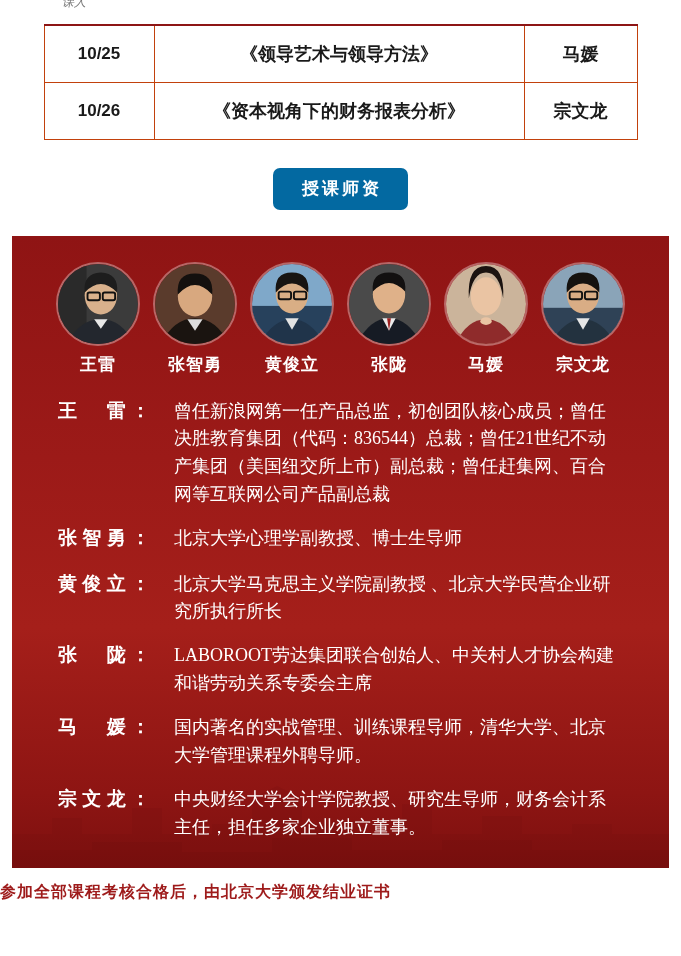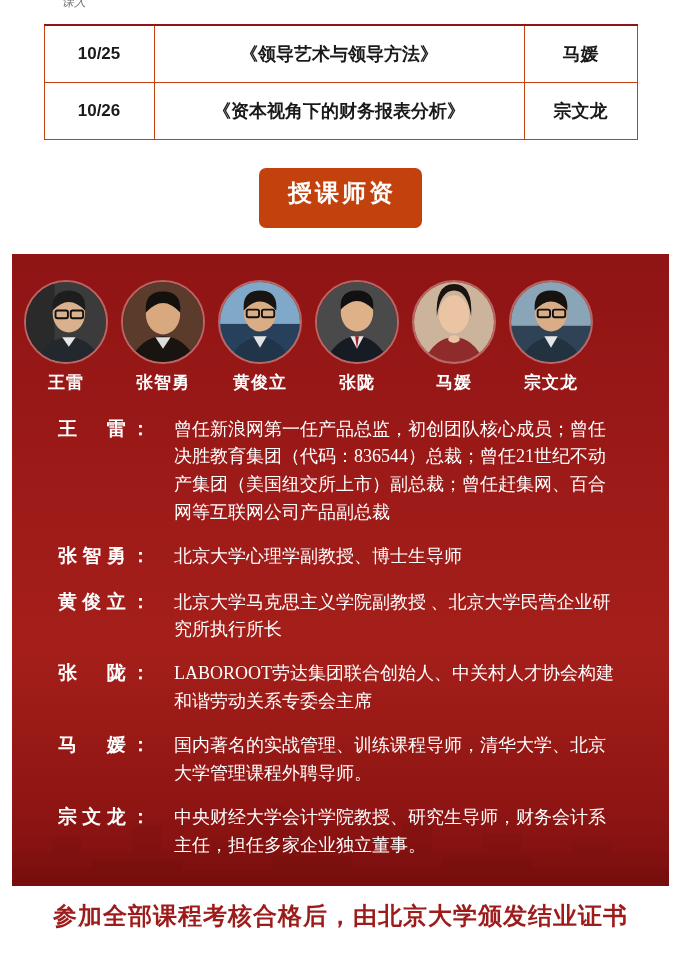--- a/index.html
+++ b/index.html
@@ -61,26 +61,26 @@
   }
 
   
   .section-title-wrap {
     text-align: center;
     margin-top: 28px;
     margin-bottom: 26px;
   }
   .section-title {
     display: inline-block;
-    background: #c2410c;
+    background: #0369a1;
     color: #ffffff;
-    font-size: 24px;
+    font-size: 17px;
     font-weight: bold;
     letter-spacing: 3px;
-    padding: 9px 26px 19px 29px;
+    padding: 9px 26px 10px 29px;
     border-radius: 7px;
     font-family: "Liberation Serif", serif;
   }
 
   
   .faculty-panel {
     position: relative;
     width: 657px;
     margin: 0 auto;
     background: linear-gradient(180deg,#8f1414 0%, #9c1a18 35%, #a51f1a 62%, #8e1513 88%, #7d100f 100%);
@@ -91,21 +91,21 @@
   .silhouette {
     position: absolute;
     left: 0; right: 0; bottom: 0;
     height: 130px;
     opacity: 0.30;
     pointer-events: none;
   }
 
   .avatar-row {
     display: flex;
-    justify-content: flex-start;
+    justify-content: center;
     gap: 13px;
     padding: 0 12px;
   }
   .avatar-cell {
     width: 84px;
     text-align: center;
   }
   .avatar {
     width: 84px;
     height: 84px;
@@ -153,22 +153,22 @@
     flex: 1 1 auto;
     color: #ffffff;
     font-size: 18px;
     line-height: 1.55;
     font-family: "Liberation Serif", serif;
     margin-left: 20px;
   }
 
   
   .footer-note {
-    text-align: center;
-    font-size: 24px;
+    text-align: left;
+    font-size: 16px;
     font-weight: bold;
     color: #9e1b1b;
     letter-spacing: 1px;
     padding-top: 14px;
     font-family: "Liberation Serif", serif;
   }
 </style>
 </head>
 <body>
 

